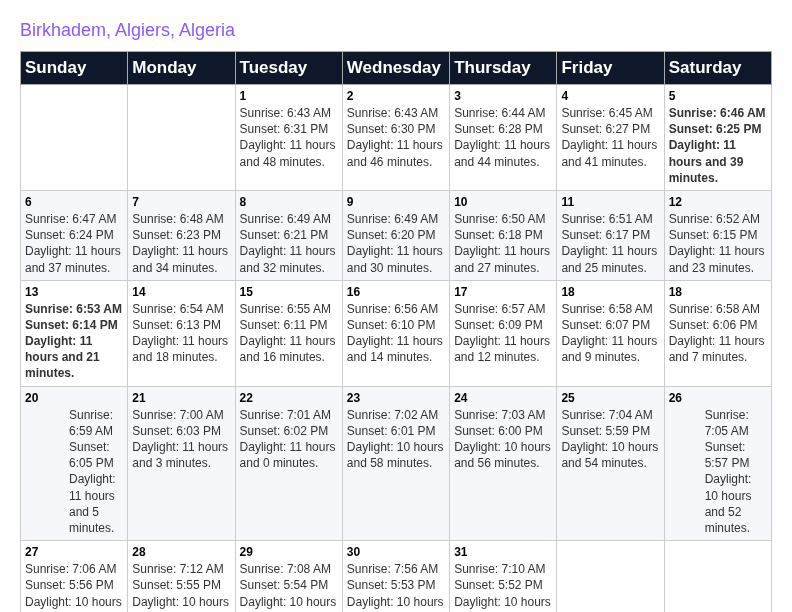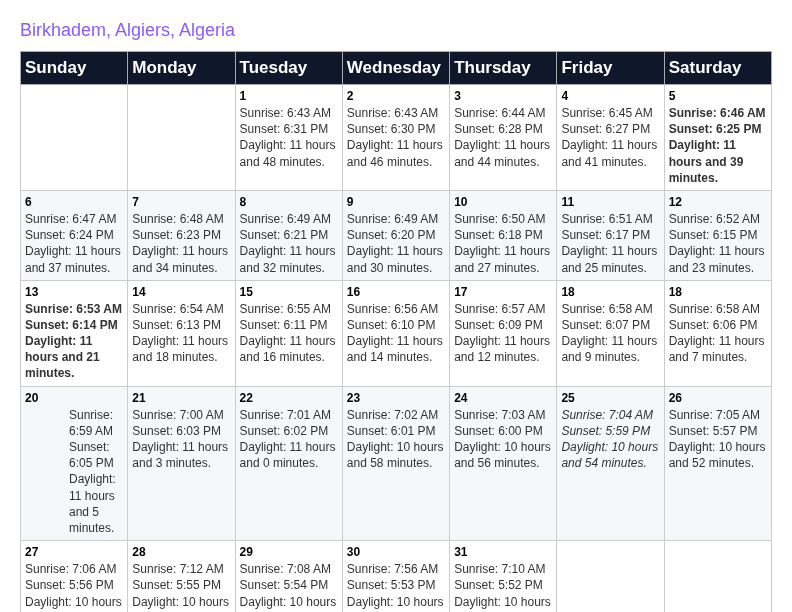--- a/index.html
+++ b/index.html
@@ -247,27 +247,27 @@
 Daylight: 10 hours and 58 minutes.</div>
         </td>
         <td>
           <span class="day-num">24</span>
           <div class="day-info" style="white-space: pre-line;">Sunrise: 7:03 AM
 Sunset: 6:00 PM
 Daylight: 10 hours and 56 minutes.</div>
         </td>
         <td>
           <span class="day-num">25</span>
-          <div class="day-info" style="white-space: pre-line; font-style: italic;">Sunrise: 7:04 AM
+          <div class="day-info" style="white-space: pre-line;">Sunrise: 7:04 AM
 Sunset: 5:59 PM
 Daylight: 10 hours and 54 minutes.</div>
         </td>
         <td>
           <span class="day-num">26</span>
-          <div class="day-info" style="white-space: pre-line;">Sunrise: 7:05 AM
+          <div class="day-info" style="white-space: pre-line; margin-left: 36px;">Sunrise: 7:05 AM
 Sunset: 5:57 PM
 Daylight: 10 hours and 52 minutes.</div>
         </td>
       </tr>
       <tr>
         <td>
           <span class="day-num">27</span>
           <div class="day-info" style="white-space: pre-line;">Sunrise: 7:06 AM
 Sunset: 5:56 PM
 Daylight: 10 hours and 50 minutes.</div>

